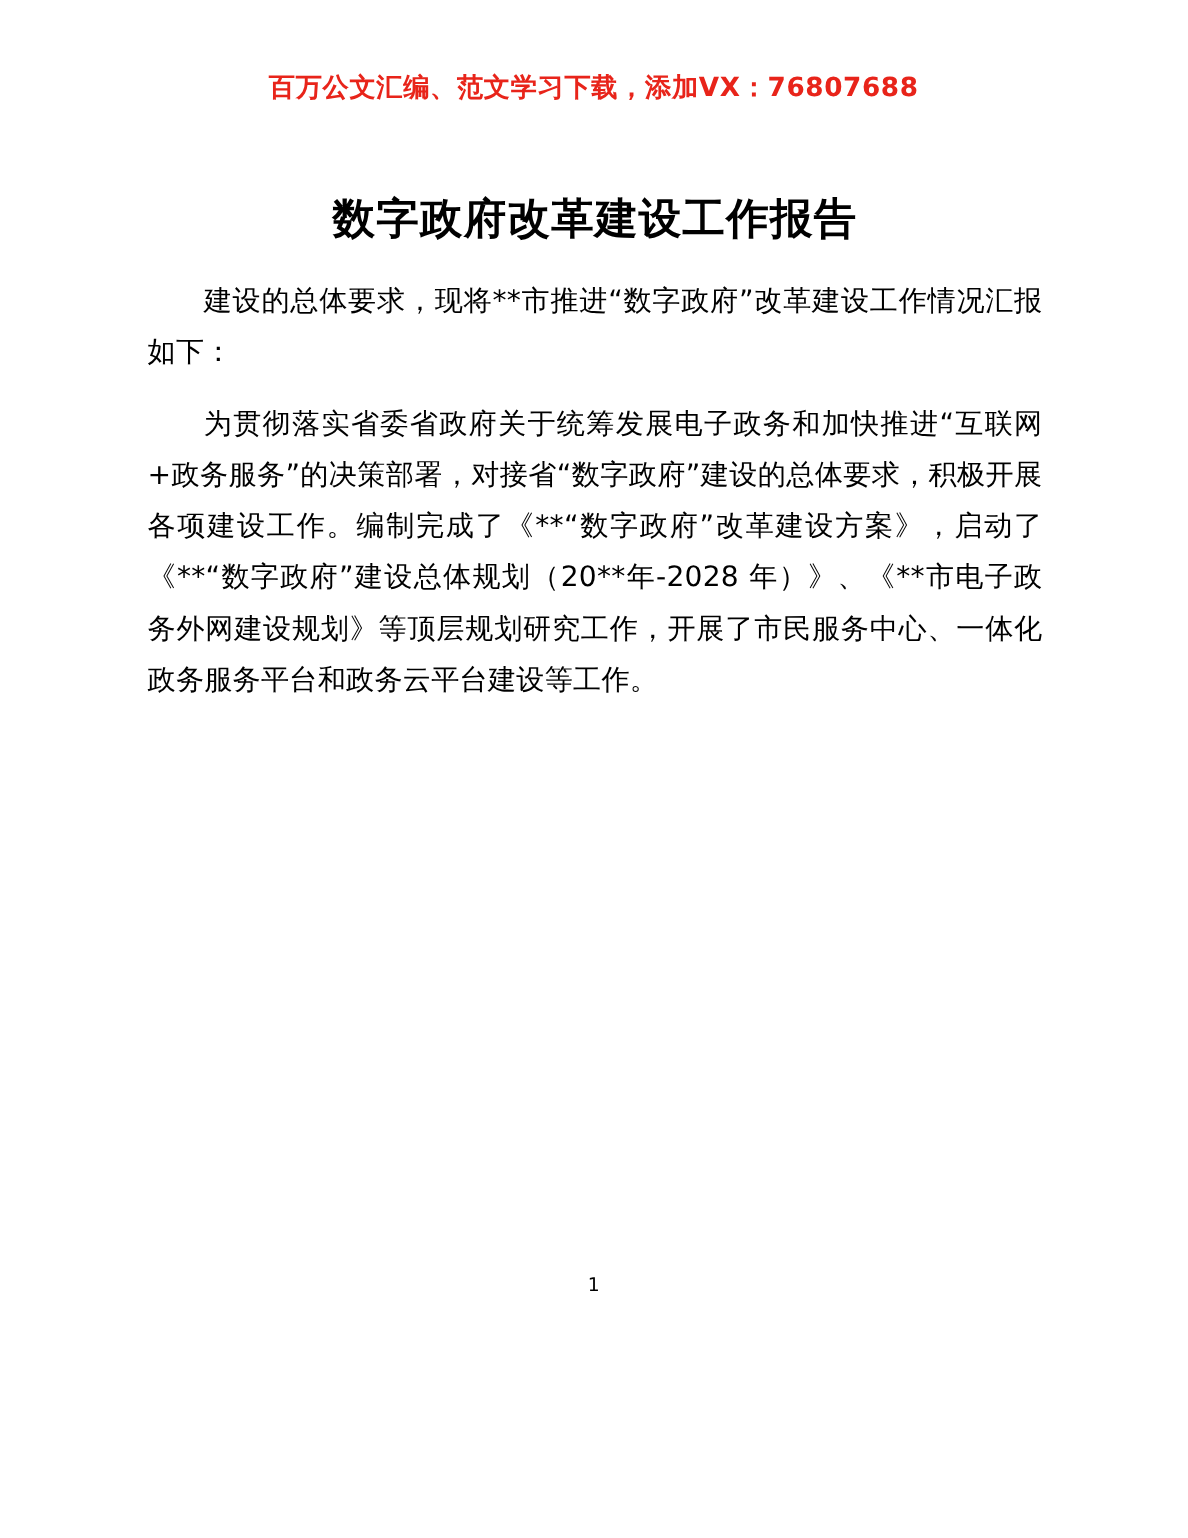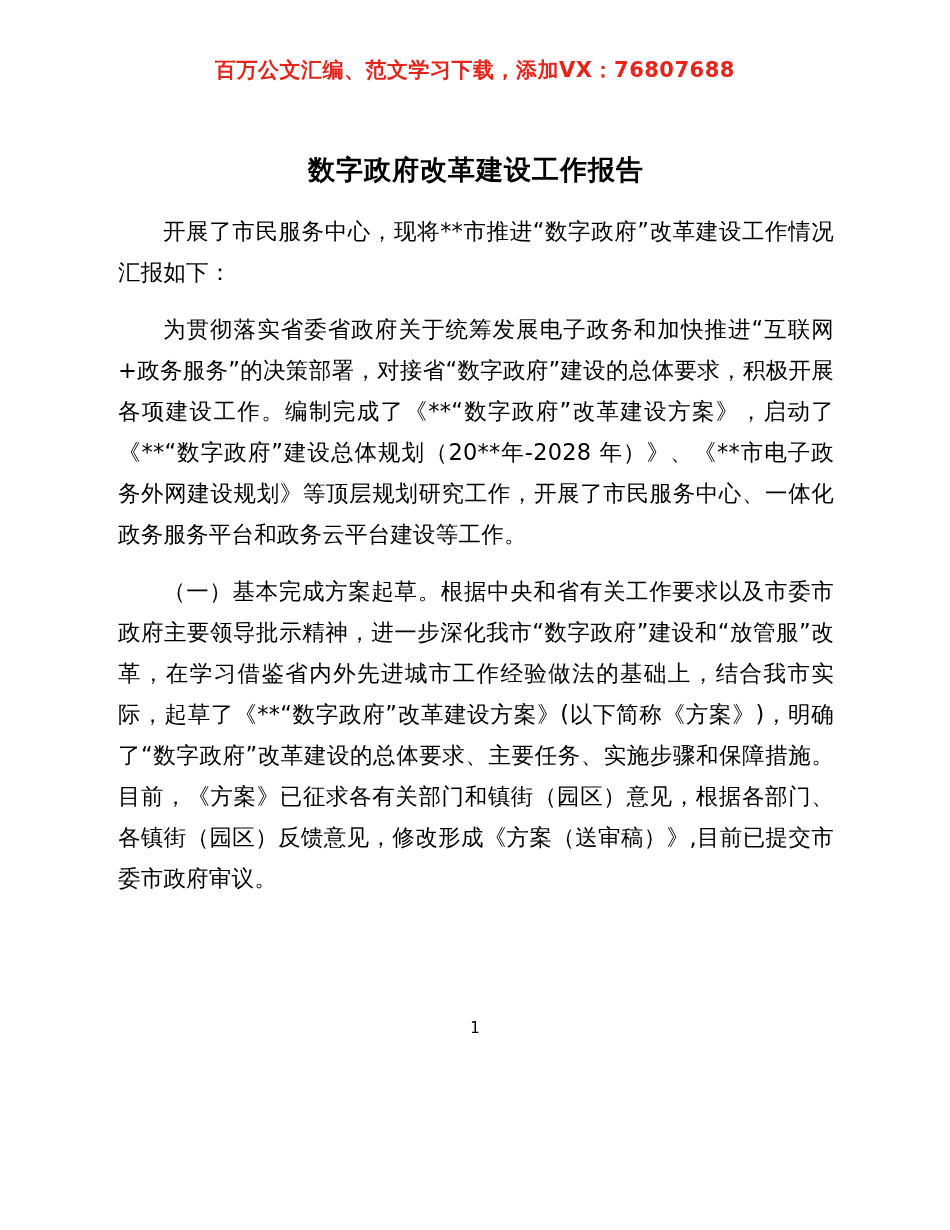--- a/index.html
+++ b/index.html
@@ -35,21 +35,21 @@
     font-family: "DejaVu Sans", "Liberation Sans", sans-serif;
   }
   .doc-body {
     position: absolute;
     top: 150px;
     left: 118px;
     width: 716px;
   }
   .doc-title {
     text-align: center;
-    font-size: 27px;
+    font-size: 34px;
     font-weight: bold;
     letter-spacing: 1px;
     margin: 0 0 20px 0;
     line-height: 1.5;
   }
   p.para {
     font-size: 22.5px;
     line-height: 41px;
     margin: 0 0 4px 0;
     text-align: justify;
@@ -74,24 +74,23 @@
 <body>
 
 <div class="page">
 
   <div class="watermark">百万公文汇编、范文学习下载，添加VX：76807688</div>
 
   <div class="doc-body">
 
     <h1 class="doc-title">数字政府改革建设工作报告</h1>
 
-    <p class="para">开展了市民服务中心，现将**市推进“数字政府”改革建设工作情况汇报如下：</p>
+    <p class="para">建设的总体要求，现将**市推进“数字政府”改革建设工作情况汇报如下：</p>
 
 
     <p class="para gap">为贯彻落实省委省政府关于统筹发展电子政务和加快推进“互联网+政务服务”的决策部署，对接省“数字政府”建设的总体要求，积极开展各项建设工作。编制完成了《**“数字政府”改革建设方案》，启动了《**“数字政府”建设总体规划（20**年-2028 年）》、《**市电子政务外网建设规划》等顶层规划研究工作，开展了市民服务中心、一体化政务服务平台和政务云平台建设等工作。</p>
 
-    <p class="para gap">（一）基本完成方案起草。根据中央和省有关工作要求以及市委市政府主要领导批示精神，进一步深化我市“数字政府”建设和“放管服”改革，在学习借鉴省内外先进城市工作经验做法的基础上，结合我市实际，起草了《**“数字政府”改革建设方案》(以下简称《方案》)，明确了“数字政府”改革建设的总体要求、主要任务、实施步骤和保障措施。目前，《方案》已征求各有关部门和镇街（园区）意见，根据各部门、各镇街（园区）反馈意见，修改形成《方案（送审稿）》,目前已提交市委市政府审议。</p>
 
   </div>
 
   <div class="page-number">1</div>
 
 </div>
 
 </body></html>

